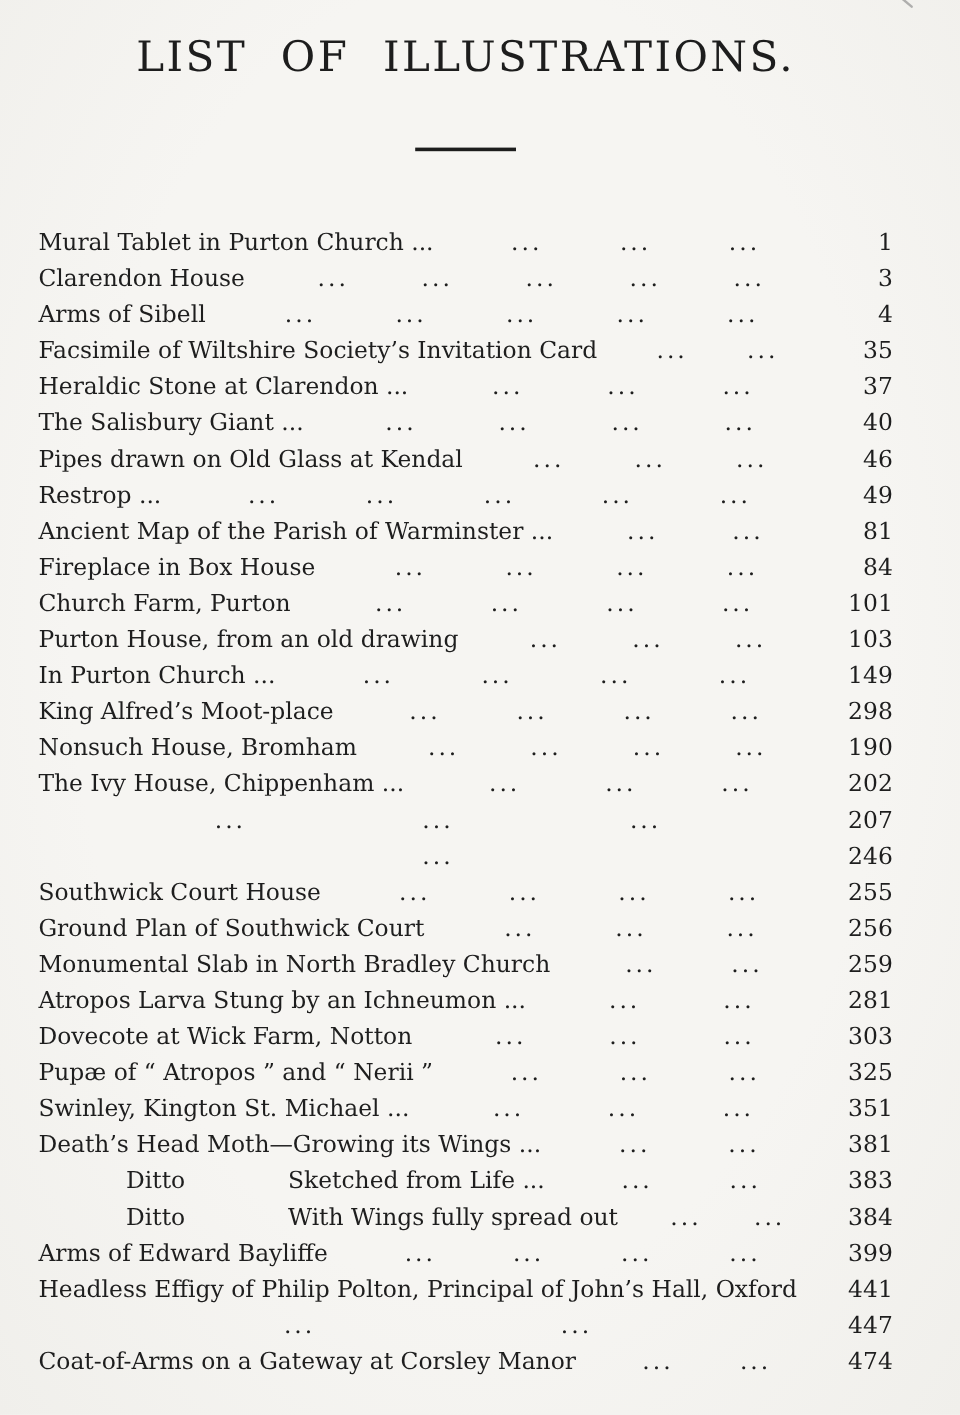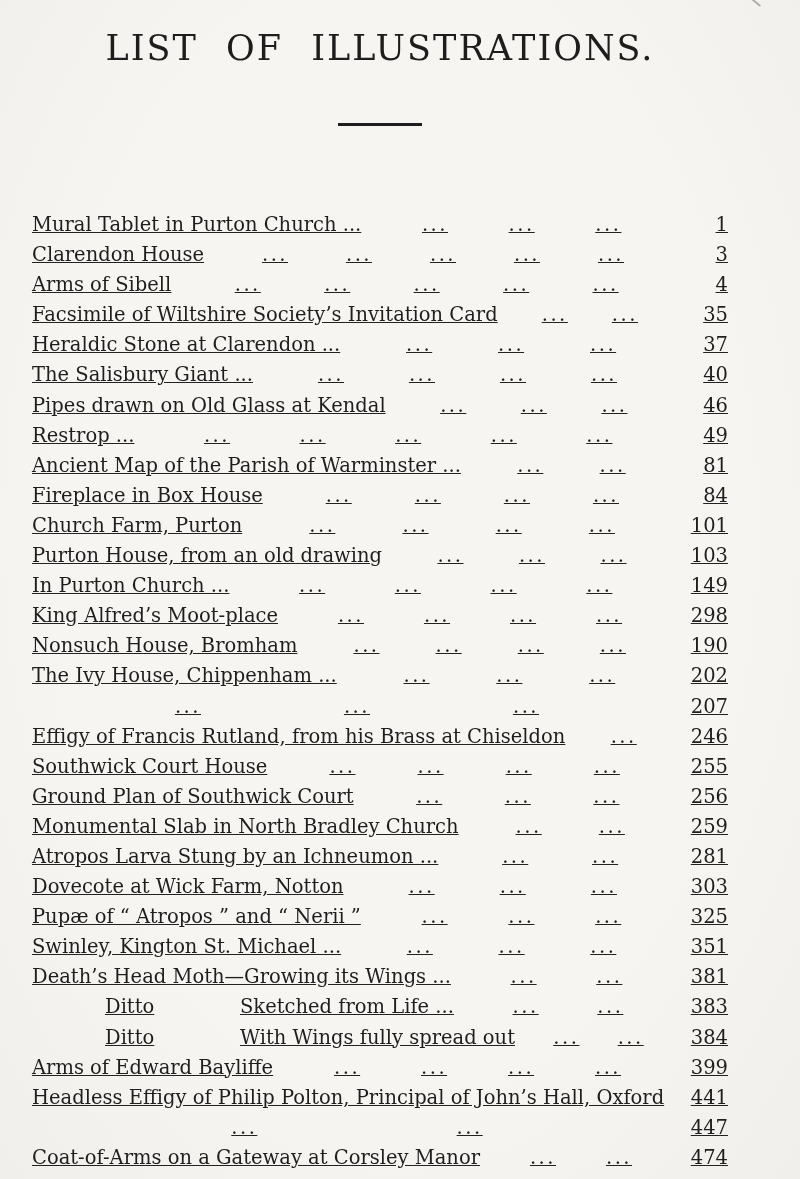--- a/index.html
+++ b/index.html
@@ -8,21 +8,21 @@
     font-family: "DejaVu Serif", "Liberation Serif", serif;
     background: #f4f3f0;
     color: #222;
     position: relative;
     overflow: hidden;
   }
   .paper {
     position: absolute;
     inset: 0;
     background: radial-gradient(ellipse at 50% 45%, #f6f5f2 60%, #f0efeb 100%);
-    padding: 26px 72px 0 32px;
+    padding: 26px 56px 0 32px;
   }
   .scan-speck {
     position: absolute;
     top: 1px;
     right: 38px;
     width: 13px;
     height: 2px;
     background: #8a8a8a;
     transform: rotate(40deg);
     opacity: .65;
@@ -38,22 +38,21 @@
     margin-top: 2px;
   }
   .title-rule {
     width: 84px;
     height: 0;
     border: none;
     border-top: 3px solid #1d1d1d;
     margin: 55px auto 0 auto;
   }
   .toc-list {
-    margin-top: 84px;
-    text-decoration: underline;
+    margin-top: 61px;
   }
   .row {
     display: flex;
     align-items: baseline;
     height: 30.1px;
     line-height: 30.1px;
     font-size: 19.5px;
     white-space: nowrap;
     color: #1e1e1e;
   }
@@ -266,21 +265,20 @@
   <div class="row">
     <span class="leaders">
           <span class="dot-group">...</span>
           <span class="dot-group">...</span>
           <span class="dot-group">...</span>
         </span>
     <span class="pagenum">207</span>
   </div>
 
   <div class="row">
-    <span class="entry-title">Effigy of Francis Rutland, from his Brass at Chiseldon</span>
     <span class="leaders">
           <span class="dot-group">...</span>
         </span>
     <span class="pagenum">246</span>
   </div>
 
   <div class="row">
     <span class="entry-title">Southwick Court House</span>
     <span class="leaders">
           <span class="dot-group">...</span>

